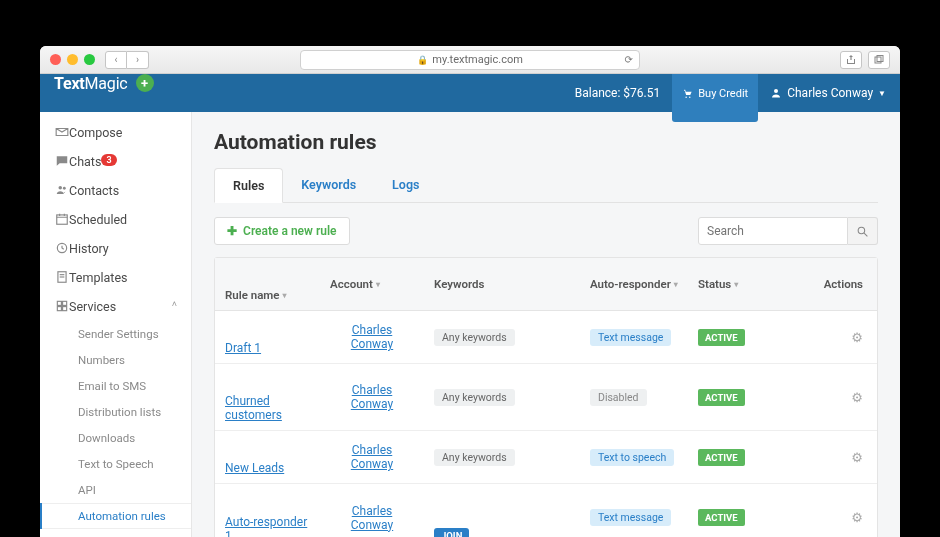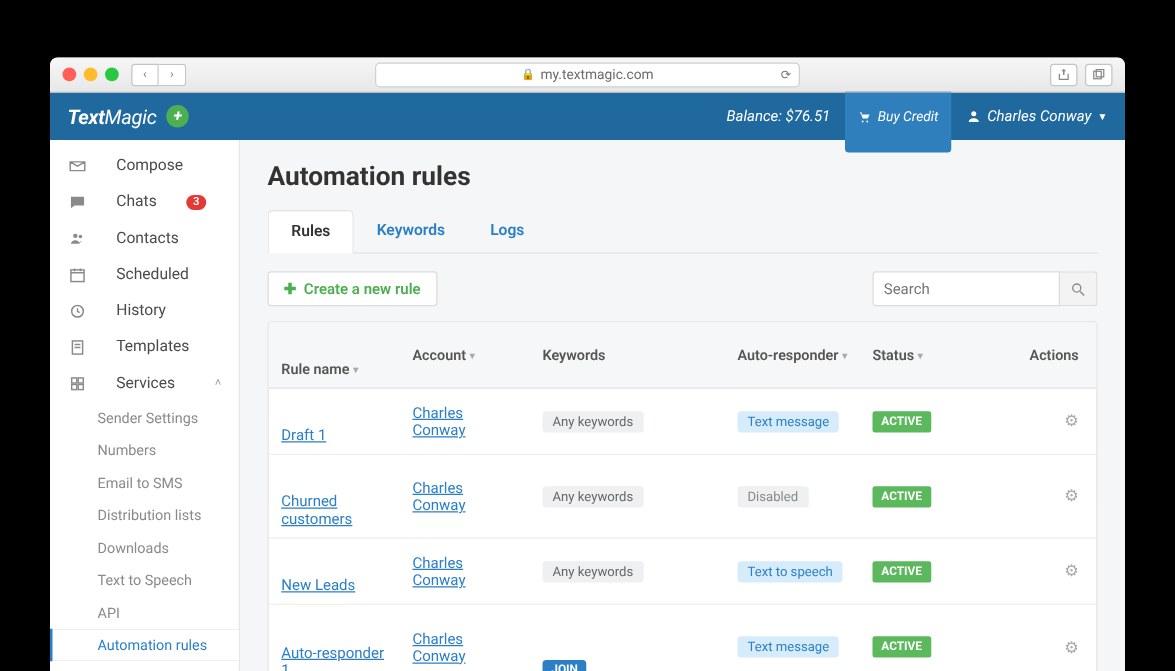--- a/index.html
+++ b/index.html
@@ -17,33 +17,33 @@
 .navbtn { width: 22px; height: 18px; border: 1px solid #c5c5c5; background: #fff; display: flex; align-items: center; justify-content: center; font-size: 10px; color: #888; }
 .navbtn:first-child { border-radius: 3px 0 0 3px; }
 .navbtn:last-child { border-radius: 0 3px 3px 0; border-left: none; }
 .url-bar { position: absolute; left: 50%; transform: translateX(-50%); width: 340px; height: 20px; background: #fff; border: 1px solid #d0d0d0; border-radius: 4px; display: flex; align-items: center; justify-content: center; font-size: 11px; color: #6a6a6a; }
 .url-bar .lock { margin-right: 4px; font-size: 9px; color: #7a7a7a; }
 .url-bar .reload { position: absolute; right: 6px; font-size: 10px; color: #7a7a7a; }
 .rightchrome { margin-left: auto; display: flex; gap: 6px; }
 .chromebtn { width: 22px; height: 18px; border: 1px solid #c5c5c5; background: #fff; border-radius: 3px; display: flex; align-items: center; justify-content: center; font-size: 10px; color: #888; }
 
 
-.app-header { background: #20699f; color: #fff; height: 38px; display: flex; align-items: center; padding: 0 14px; font-style: italic; }
+.app-header { background: #20699f; color: #fff; height: 38px; display: flex; padding: 0 14px; }
 .logo { font-weight: 700; font-size: 16px; letter-spacing: -0.2px; }
 .logo .thin { font-weight: 400; }
 .plusbtn { width: 18px; height: 18px; background: #4caf50; border-radius: 50%; display: flex; align-items: center; justify-content: center; margin-left: 8px; font-size: 13px; font-weight: 700; }
 .header-right { margin-left: auto; display: flex; align-items: center; gap: 12px; font-size: 12px; }
 .buy-credit { background: #2f7fbd; padding: 22px 10px; border-radius: 3px; display: flex; align-items: center; gap: 5px; font-size: 11px; cursor: pointer; }
 .user { display: flex; align-items: center; gap: 5px; cursor: pointer; }
 .caret { font-size: 8px; }
 
 
 .app-body { display: flex; background: #f5f6f7; min-height: 460px; }
 .sidebar { width: 152px; background: #fff; border-right: 1px solid #e6e6e6; padding-top: 6px; }
-.nav-item { display: flex; align-items: center; gap: 24px; padding: 7px 14px; font-size: 12.5px; color: #4a4a4a; cursor: pointer; }
+.nav-item { display: flex; align-items: flex-start; gap: 0; padding: 7px 14px; font-size: 12.5px; color: #4a4a4a; cursor: pointer; }
 .nav-item .ni-icon { width: 15px; color: #8a8a8a; font-size: 13px; display:flex; justify-content:center;}
 .nav-item .chev { margin-left: auto; font-size: 9px; color: #999; }
 .badge { background: #e53935; color: #fff; border-radius: 8px; font-size: 9px; padding: 1px 5px; font-weight: 600; }
 .sub-item { padding: 6px 14px 6px 38px; font-size: 11.5px; color: #8a8a8a; cursor: pointer; }
 .sub-item.active { color: #2a7fc7; background: #fff; border-left: 2px solid #2a7fc7; padding-left: 36px; box-shadow: inset 0 1px 0 #eee, inset 0 -1px 0 #eee; }
 
 
 .content { flex: 1; padding: 18px 22px; }
 .page-title { font-size: 21px; font-weight: 700; color: #333; margin-bottom: 14px; }
 .tabs { display: flex; border-bottom: 1px solid #e2e2e2; margin-bottom: 14px; }
@@ -57,21 +57,21 @@
 .search-input { border: 1px solid #dcdcdc; border-radius: 3px 0 0 3px; padding: 6px 8px; font-size: 12px; width: 150px; outline: none; }
 .search-btn { border: 1px solid #dcdcdc; border-left: none; border-radius: 0 3px 3px 0; background: #f3f3f3; width: 30px; display: flex; align-items: center; justify-content: center; color: #888; cursor: pointer; }
 
 
 .rules-table { width: 100%; border: 1px solid #e4e4e4; border-radius: 3px; background: #fff; font-size: 12px; }
 .th-row { display: flex; background: #f6f7f8; border-bottom: 1px solid #e4e4e4; }
 .th, .td { padding: 8px 10px; display: flex; align-items: center; }
 .th { color: #555; font-weight: 600; font-size: 11.5px; }
 .sort-caret { font-size: 8px; color: #aaa; margin-left: 3px; }
 .col-name { width: 105px; margin-top: 22px; }
-.col-account { width: 104px; }
+.col-account { width: 104px; text-align: center; }
 .col-keywords { width: 156px; }
 .col-responder { width: 108px; }
 .col-status { width: 80px; }
 .col-actions { flex: 1; justify-content: flex-end; padding-right: 14px; }
 .tr-row { display: flex; border-bottom: 1px solid #eee; }
 .tr-row:last-child { border-bottom: none; }
 .link { color: #2a7fc7; text-decoration: underline; cursor: pointer; }
 .pill { border-radius: 3px; padding: 2px 8px; font-size: 10.5px; display: inline-block; }
 .pill-gray { background: #eef0f1; color: #666; }
 .pill-blue { background: #d7ecfa; color: #2a7fc7; }

